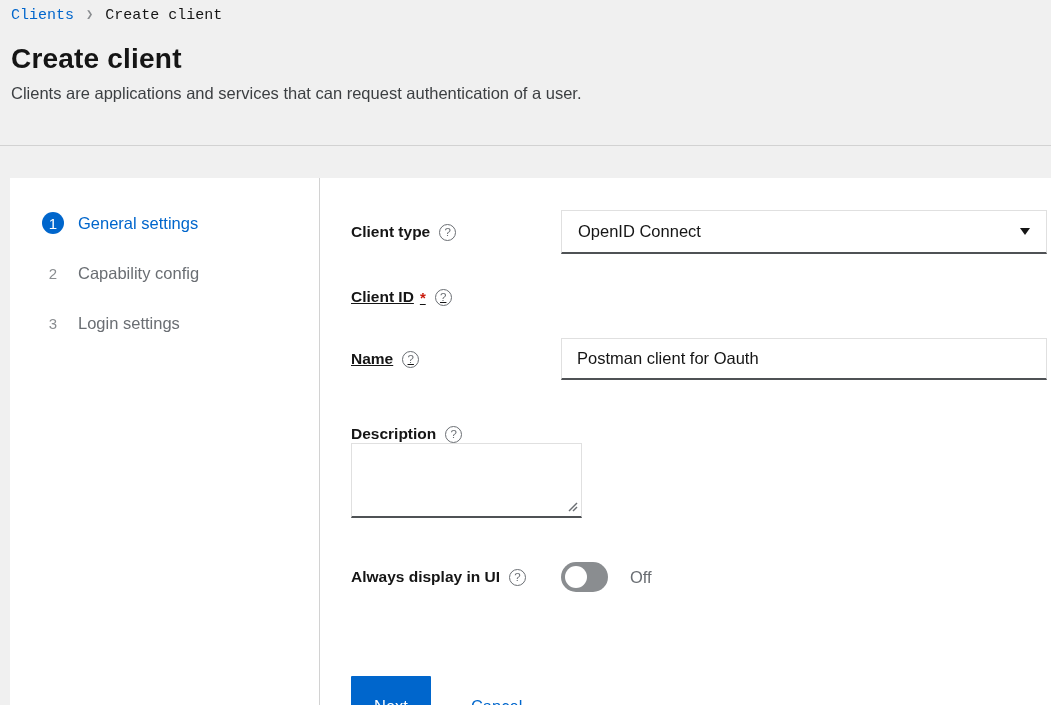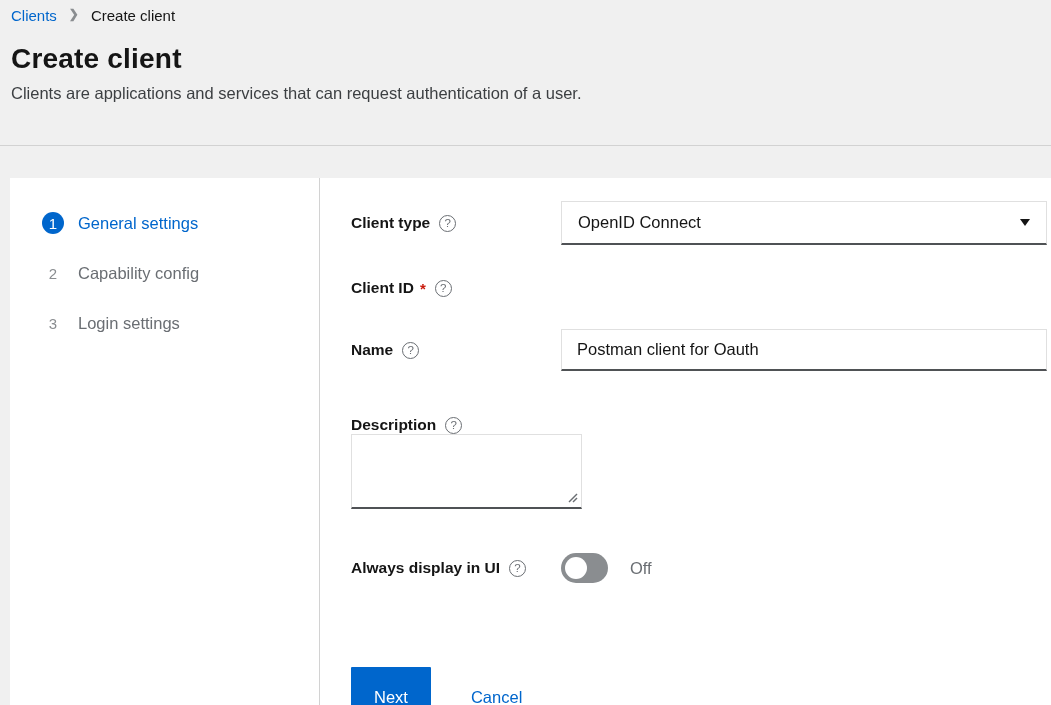--- a/index.html
+++ b/index.html
@@ -1,54 +1,54 @@
 <!DOCTYPE html>
 <html><head>
 <meta charset="utf-8">
 <style>
   * { margin:0; padding:0; box-sizing:border-box; }
   html,body { width:1051px; height:705px; overflow:hidden; }
   body { font-family:"Liberation Sans", sans-serif; background:#ffffff; color:#151515; }
 
   
   .page-header { background:#f0f0f0; border-bottom:1px solid #d2d2d2; height:146px; padding:7px 16px 0 11px; }
-  .breadcrumb { display:flex; align-items:flex-start; font-size:15px; }
+  .breadcrumb { display:flex; align-items:flex-start; font-size:15px;font-family:Liberation Mono, monospace; }
   .breadcrumb a { color:#0066cc; text-decoration:none; cursor:pointer; }
   .crumb-sep { color:#8a8d90; font-size:12px; font-weight:bold; margin:0 12px; }
   .crumb-current { color:#151515; }
   .page-title { font-size:28px; font-weight:600; color:#151515; margin-top:19px; letter-spacing:0.2px; }
   .page-subtitle { font-size:16.5px; color:#3c3f42; margin-top:9px; }
 
   
   .page-body { background:#f0f0f0; height:559px; padding:32px 0 0 10px; }
   .card { background:#ffffff; height:527px; display:flex; }
 
   
   .wizard-nav { width:310px; flex-shrink:0; border-right:1px solid #d2d2d2; padding:34px 0 0 32px; }
   .step { display:flex; align-items:center; margin-bottom:28px; cursor:pointer; }
   .step-num { width:22px; height:22px; border-radius:50%; display:flex; align-items:center; justify-content:center;
               font-size:15px; color:#8a8d90; margin-right:14px; flex-shrink:0; }
   .step.active .step-num { background:#0066cc; color:#ffffff; }
   .step-label { font-size:16.5px; color:#6a6e73; }
   .step.active .step-label { color:#0066cc; }
 
   
-  .form-area { flex:1; padding:23px 4px 0 31px; }
+  .form-area { flex:1; padding:32px 4px 0 31px; }
   .form-row { display:flex; align-items:center; }
   .form-row.top-align { align-items:flex-start;flex-direction:column; }
   .form-row.top-align .form-label { padding-top:13px; }
   .form-label { width:210px; flex-shrink:0; display:flex; align-items:center; font-size:15.5px; font-weight:700; color:#151515; }
   .req { color:#c9190b; margin-left:6px; font-size:15px; }
   .help-icon { width:17px; height:17px; border:1px solid #6a6e73; border-radius:50%; color:#6a6e73;
                display:inline-flex; align-items:center; justify-content:center; font-size:11.5px; font-weight:400;
                margin-left:9px; flex-shrink:0; cursor:pointer; }
   .form-control { flex:1; }
 
   .mb-sel { margin-bottom:34px; }
-  .mb-inp { margin-bottom:32px; }
+  .mb-inp { margin-bottom:32px;text-decoration:underline; }
   .mb-txt { margin-bottom:34px; }
   .mb-tog { margin-bottom:84px;margin-top:44px; }
 
   .pf-select { height:44px; background:#fff; border:1px solid #e0e0e0; border-bottom:2px solid #4f5255;
                display:flex; align-items:center; justify-content:space-between; padding:0 16px;
                font-size:16.5px; color:#151515; cursor:pointer;gap:26px; }
   .caret-down { width:0; height:0; border-left:5.5px solid transparent; border-right:5.5px solid transparent;
                 border-top:7px solid #151515; }
 
   .text-input { width:100%; height:42px; background:#fff; border:1px solid #e0e0e0; border-bottom:2px solid #4f5255;

